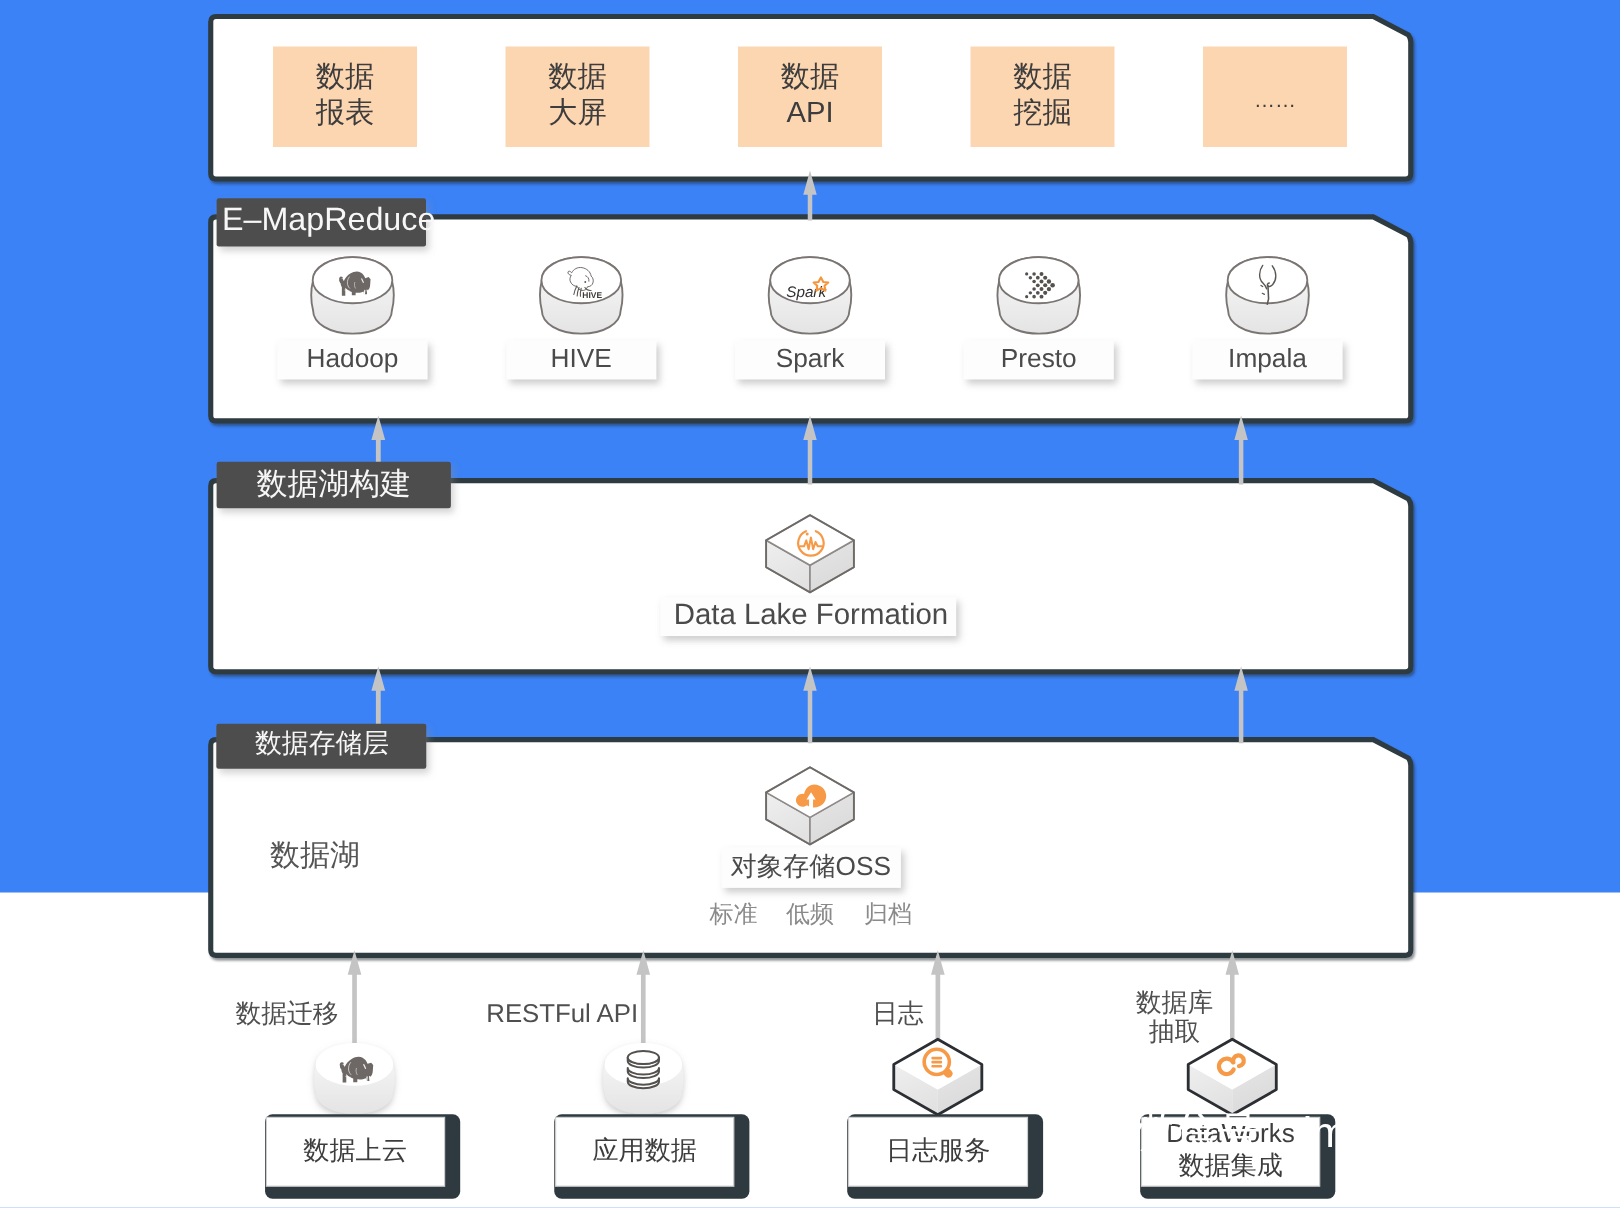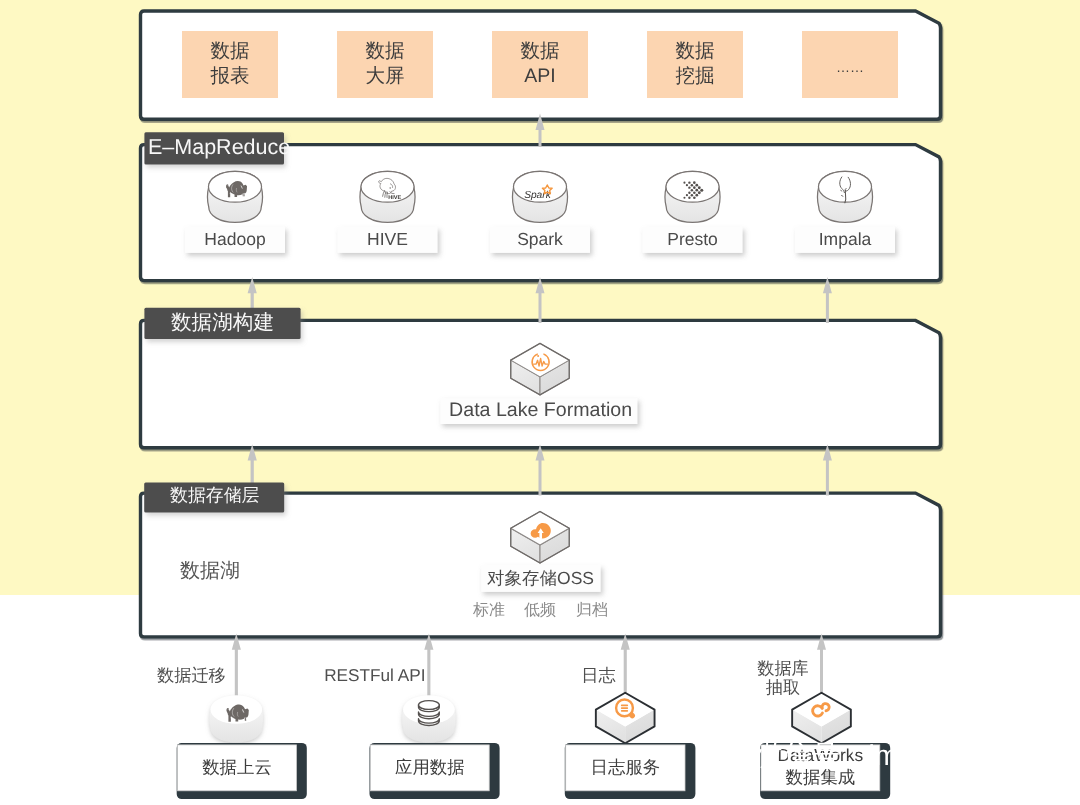--- a/index.html
+++ b/index.html
@@ -1,18 +1,18 @@
 <!DOCTYPE html>
 <html><head>
 <meta charset="utf-8">
 <style>
   html,body{margin:0;padding:0;background:#ffffff;}
   body{width:1080px;height:805px;overflow:hidden;
        font-family:"Liberation Sans","DejaVu Sans",sans-serif;}
-  #stage{position:relative;width:1080px;height:595px;background:#fef9c3;}
+  #stage{position:relative;width:1080px;height:595px;background:#3b82f6;}
   *{-webkit-font-smoothing:antialiased;text-rendering:geometricPrecision;}
   #stage svg{display:block;position:absolute;top:0;left:0;}
   text{font-family:"Liberation Sans","DejaVu Sans",sans-serif;}
   .panel-body{fill:#ffffff;stroke:#2e3a40;stroke-width:3.4;}
   .tag-rect{fill:#4d4d4d;}
   .tag-text{fill:#f7f7f7;font-size:20.6px;}
   .tag-text-sm{fill:#f7f7f7;font-size:17.9px;}
   .tag-text-en{fill:#f7f7f7;font-size:21.5px;}
   .app-box{fill:#fcd5b1;}
   .app-text{fill:#3d3d3d;font-size:19.5px;}

